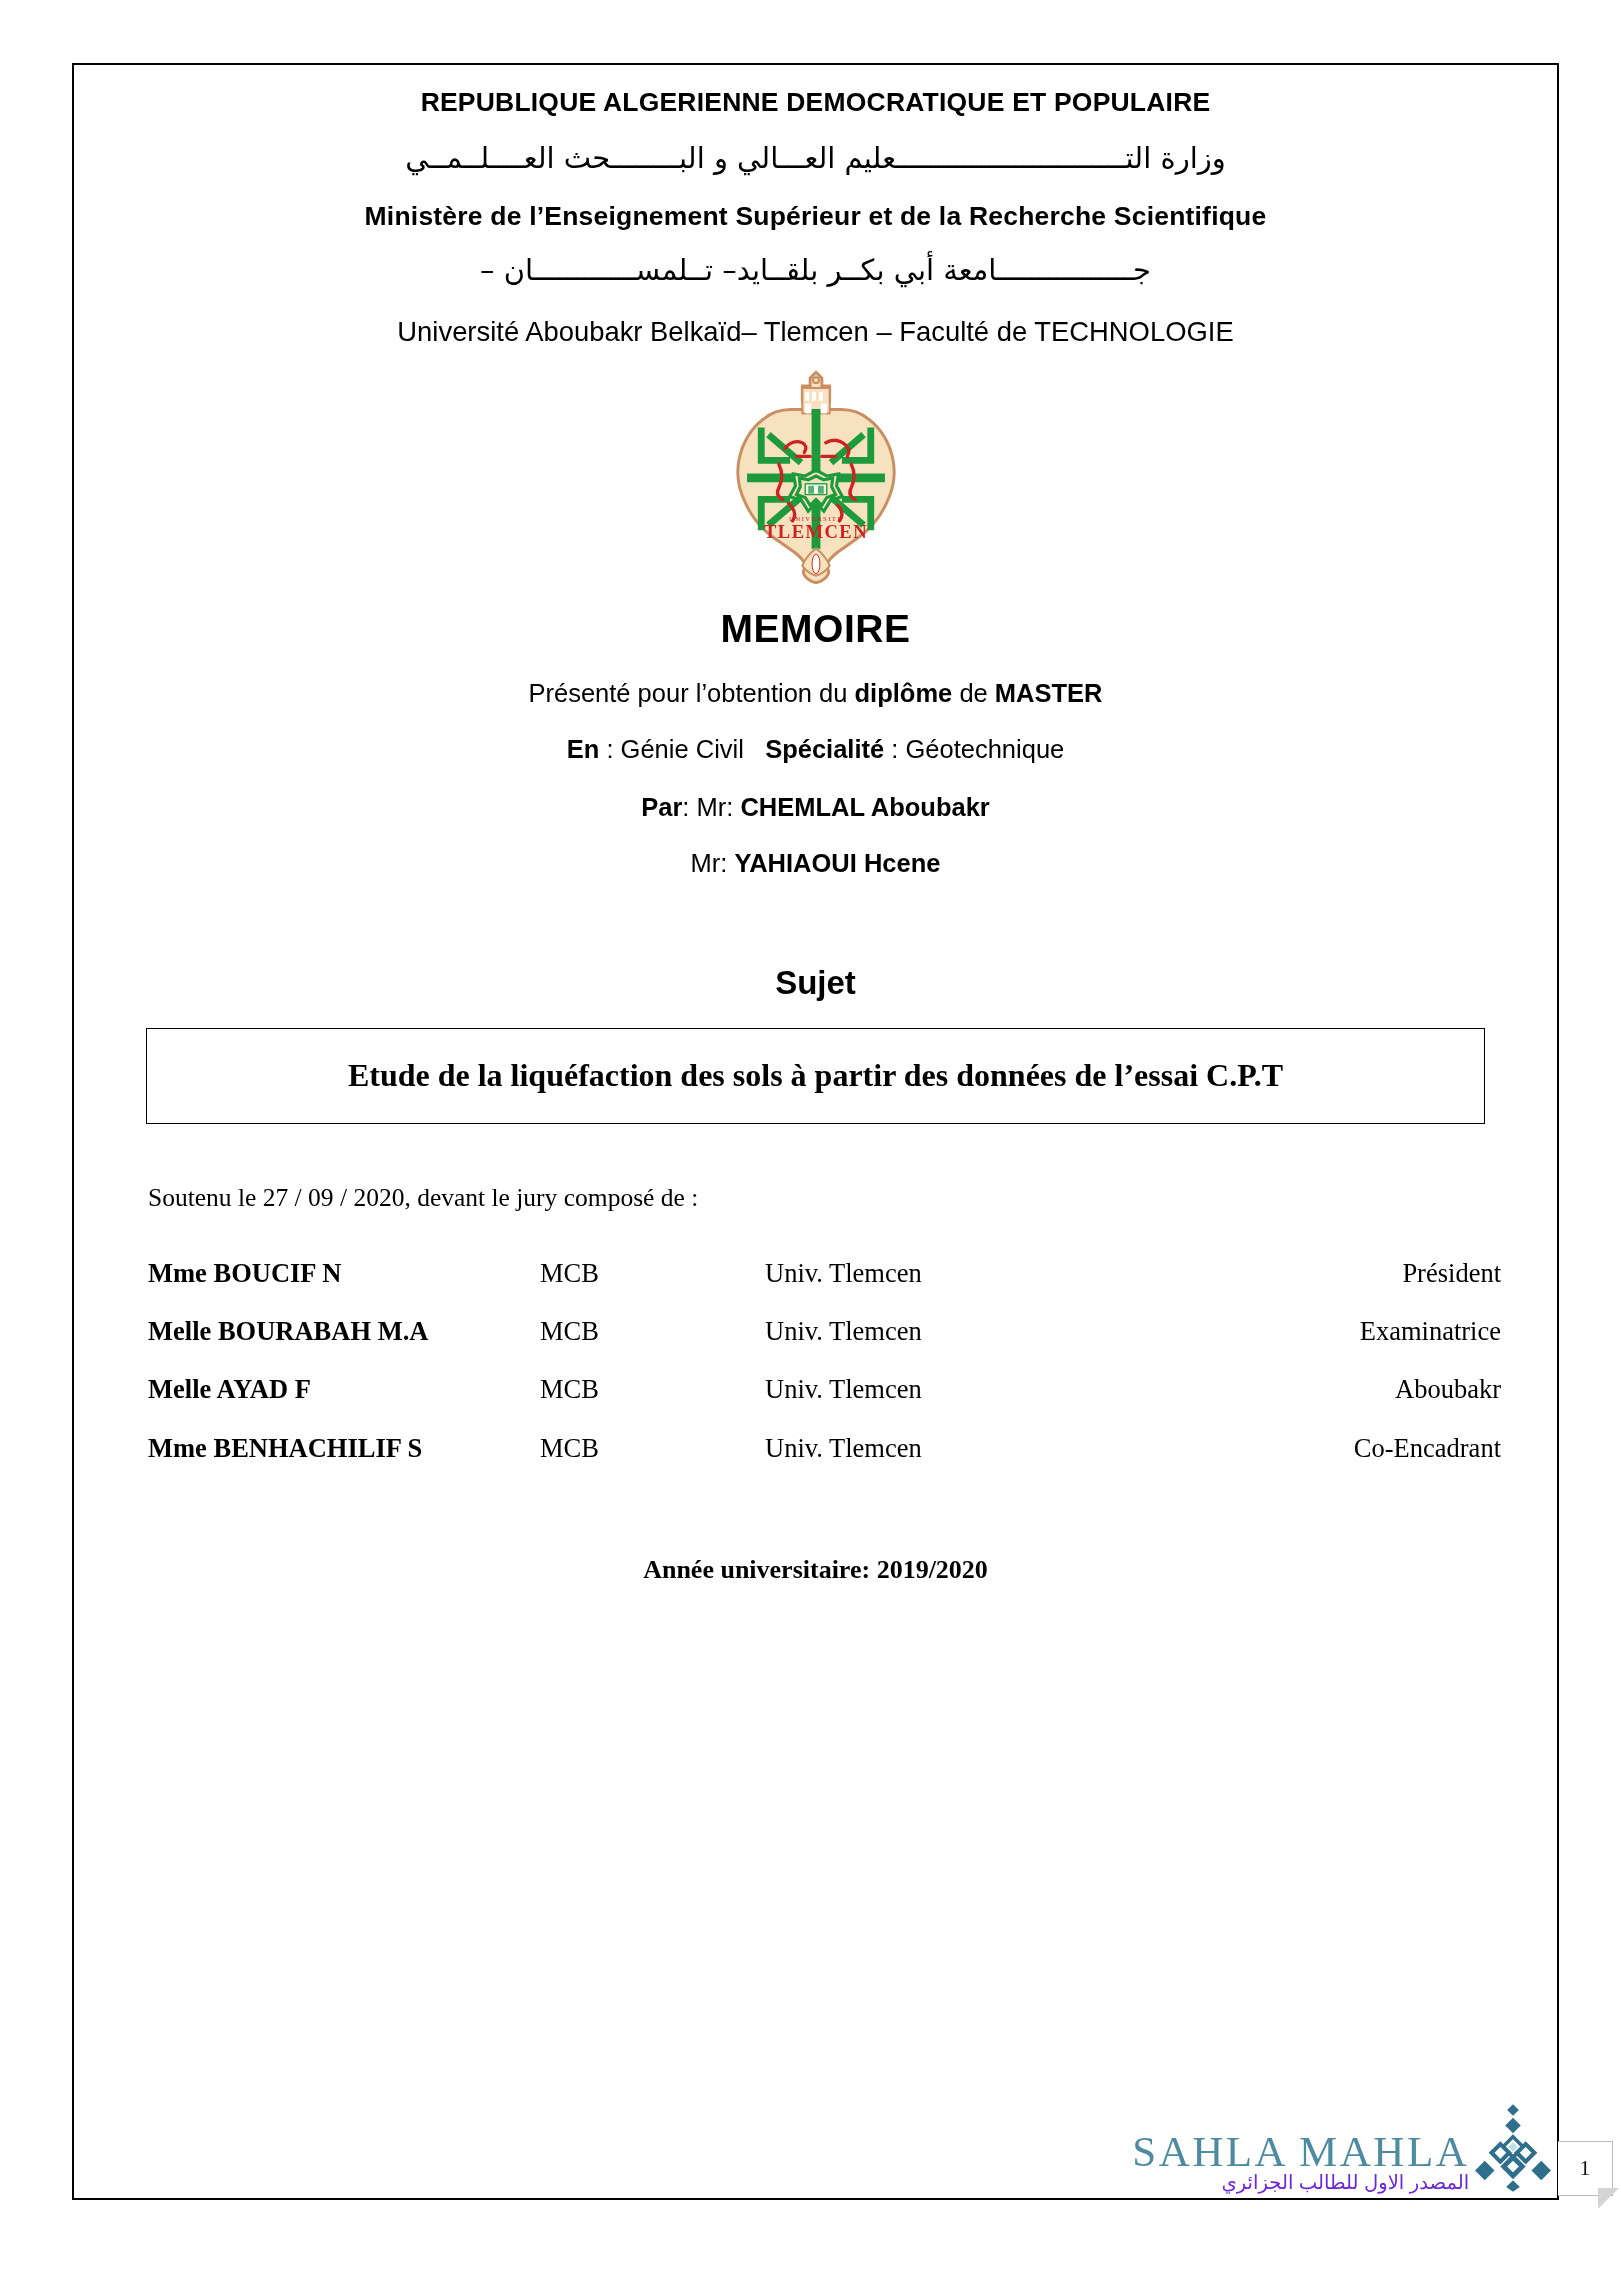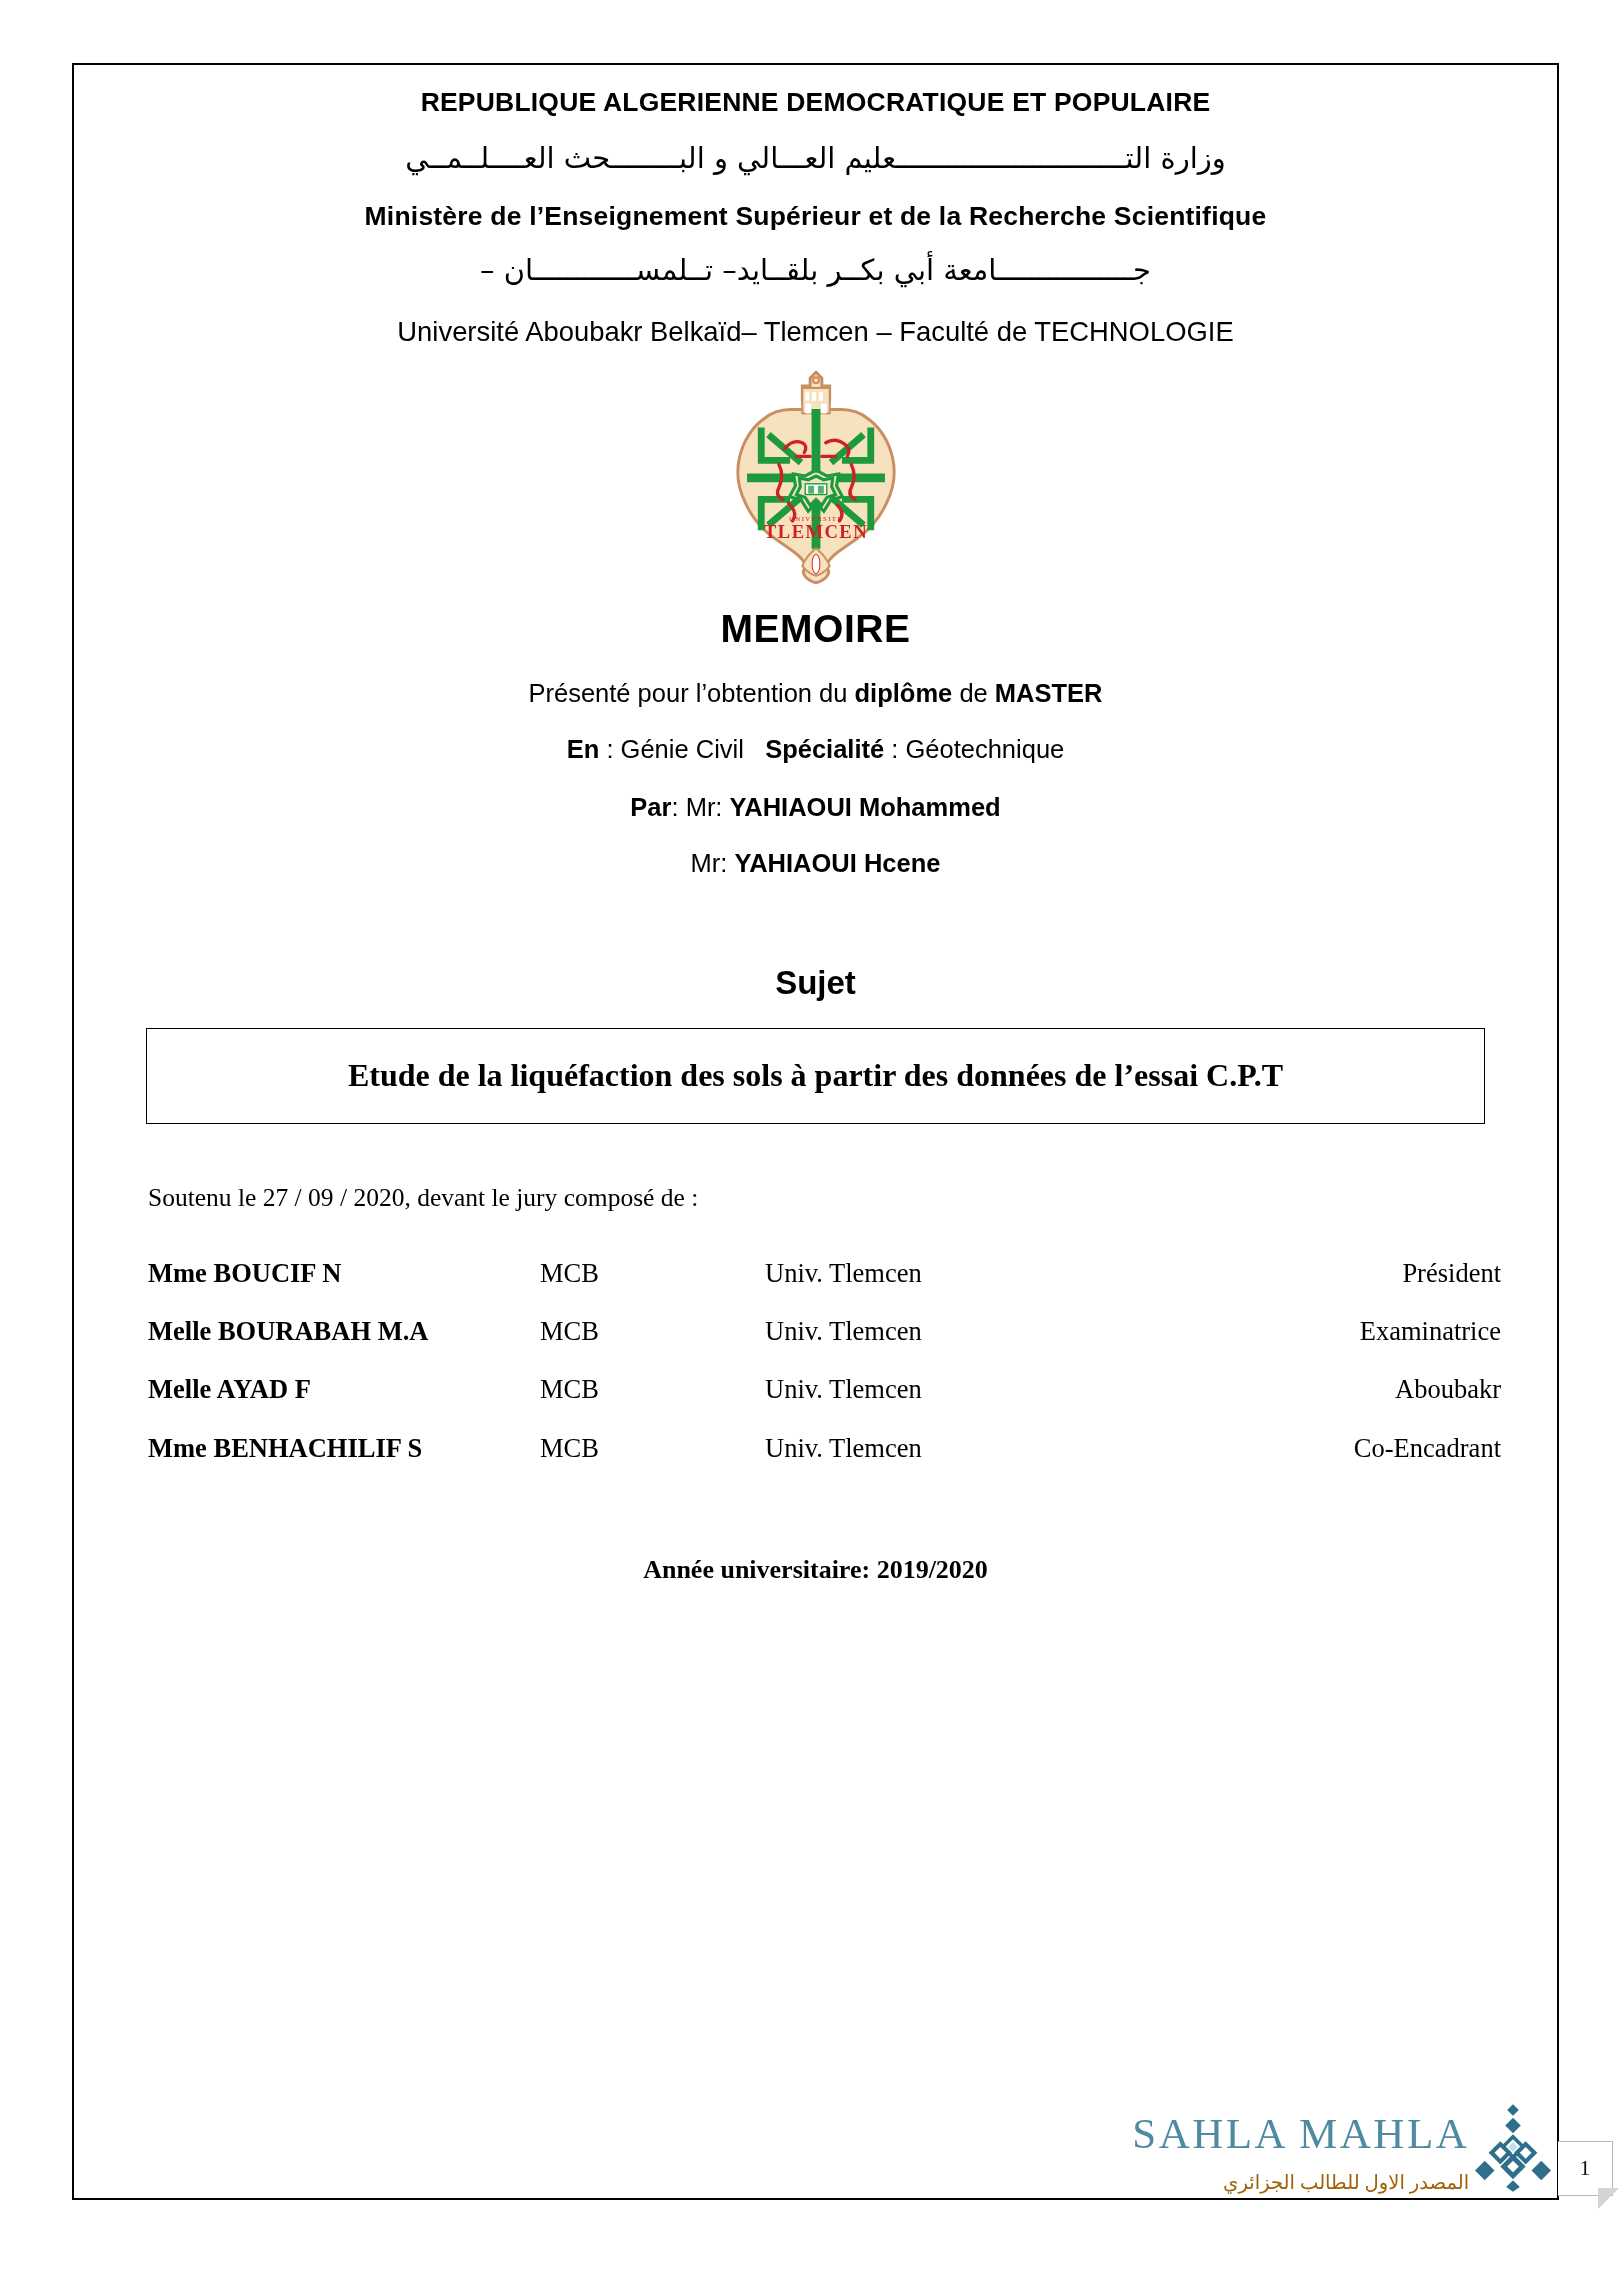--- a/index.html
+++ b/index.html
@@ -160,25 +160,25 @@
   }
   .wm-text { text-align: right; line-height: 1; }
   .wm-main {
     font-family: "Liberation Serif", serif;
     font-size: 43px;
     letter-spacing: 2.5px;
     color: #4f8ba0;
     white-space: nowrap;
   }
   .wm-sub {
-    font-family: Liberation Serif, serif;
+    font-family: Liberation Sans, sans-serif;
     direction: rtl;
     font-size: 19.6px;
-    color: #a16207;
-    margin-top: 18px;
+    color: #6d28d9;
+    margin-top: 0;
     white-space: nowrap;
   }
   .wm-mark { width: 76px; height: 90px; }
   .wm-mark svg { display: block; width: 100%; height: 100%; }
 
   
   #page-number {
     position: absolute;
     left: 1558px;
     top: 2141px;
@@ -293,21 +293,21 @@
 
     <div class="line-center row-presente">
       <span>Présenté pour l’obtention du </span><b>diplôme</b><span> de </span><b>MASTER</b>
     </div>
 
     <div class="line-center row-en">
       <b>En</b><span> : Génie Civil</span>&nbsp;&nbsp;&nbsp;<b>Spécialité</b><span> : Géotechnique</span>
     </div>
 
     <div class="line-center row-par">
-      <b>Par</b><span>: Mr: </span><b>YAHIAOUI Mohammed</b>
+      <b>Par</b><span>: Mr: </span><b>CHEMLAL Aboubakr</b>
     </div>
 
     <div class="line-center row-par2">
       <span>Mr: </span><b>YAHIAOUI Hcene</b>
     </div>
 
     <div class="sujet">Sujet</div>
 
     <div class="sujet-box">
       <div class="sujet-title">Etude de la liquéfaction des sols à partir des données de l’essai C.P.T</div>

